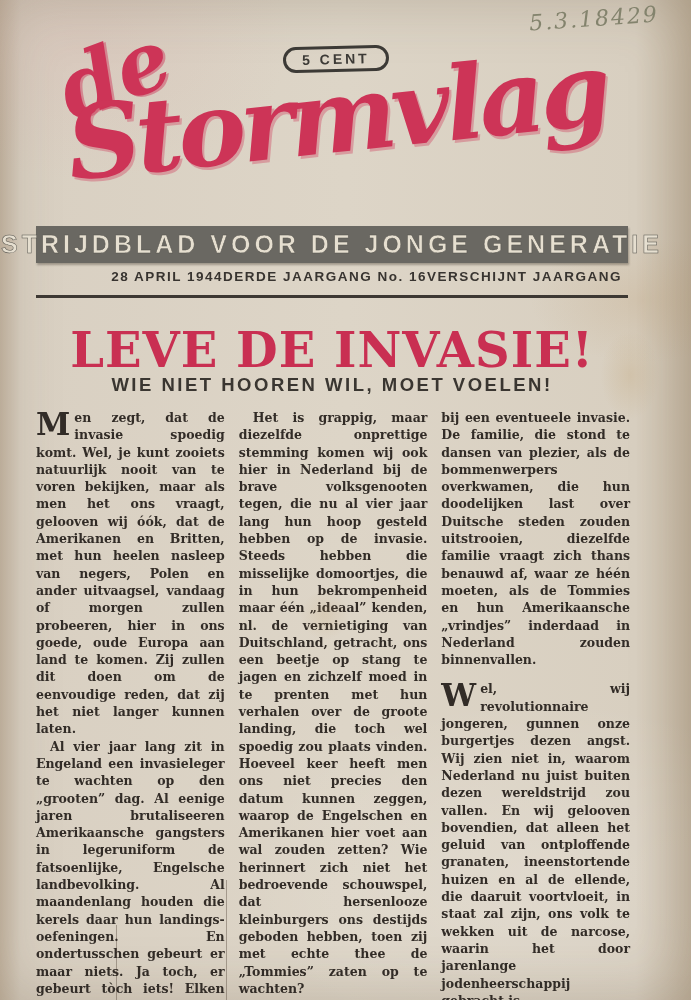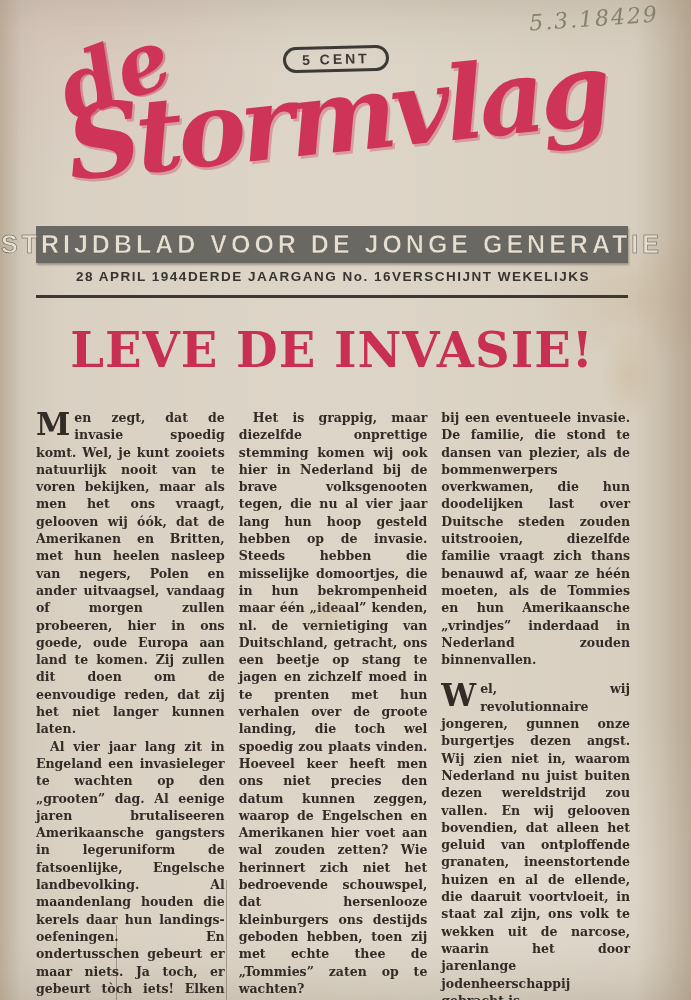--- a/index.html
+++ b/index.html
@@ -27,21 +27,21 @@
     text-shadow:2px 2px 0 rgba(205,52,87,.45);}
   .mast-title{position:absolute;left:38px;top:28px;font-size:102px;letter-spacing:-5px;
     transform:rotate(-6deg);white-space:nowrap;text-shadow:2px 3px 0 rgba(205,52,87,.35);}
 
   .banner{position:absolute;left:36px;top:226px;width:592px;height:37px;background:#6a6862;
     display:flex;align-items:center;justify-content:center;box-shadow:1px 2px 2px rgba(50,40,30,.35);}
   .banner span{font-size:25px;font-weight:bold;letter-spacing:4px;color:#e6dfd0;
     -webkit-text-stroke:.5px #55534d;white-space:nowrap;}
 
   .dateline{position:absolute;left:44px;top:269px;width:578px;display:flex;
-    justify-content:center;align-items:baseline;font-size:13.5px;font-weight:bold;
+    justify-content:flex-end;align-items:baseline;font-size:13.5px;font-weight:bold;
     letter-spacing:1.5px;color:#383430;}
   .rule{position:absolute;left:36px;top:295px;width:592px;height:3px;background:#3d3833;}
 
   .headline{position:absolute;left:36px;top:322px;width:592px;text-align:center;
     font-family:"DejaVu Serif",serif;font-weight:bold;font-size:48px;letter-spacing:1px;
     color:#c92f52;}
   .subheadline{position:absolute;left:36px;top:374px;width:592px;text-align:center;
     font-size:18.5px;font-weight:bold;letter-spacing:2.5px;color:#3a3631;}
 
   .columns{position:absolute;left:36px;top:409px;width:594px;display:flex;gap:14px;}
@@ -67,25 +67,26 @@
     <span class="mast-title">Stormvlag</span>
   </div>
 
   <div class="banner">
     <span>STRIJDBLAD VOOR DE JONGE GENERATIE</span>
   </div>
 
   <div class="dateline">
     <span>28 APRIL 1944</span>
     <span>DERDE JAARGANG No. 16</span>
-    <span>VERSCHIJNT WEKELIJKS</span>
+    <span>VERSCHIJNT JAARGANG</span>
   </div>
   <div class="rule"></div>
 
   <div class="headline">LEVE DE INVASIE!</div>
+  <div class="subheadline">WIE NIET HOOREN WIL, MOET VOELEN!</div>
 
   <div class="columns">
     <div class="col">
       <p class="first"><span class="dropcap">M</span><span>en zegt, dat de invasie spoedig komt. Wel, je kunt zooiets natuurlijk nooit van te voren bekijken, maar als men het ons vraagt, gelooven wij óók, dat de Amerikanen en Britten, met hun heelen nasleep van negers, Polen en ander uitvaagsel, vandaag of morgen zullen probeeren, hier in ons goede, oude Europa aan land te komen. Zij zullen dit doen om de eenvoudige reden, dat zij het niet langer kunnen laten.</span></p>
       <p><span>Al vier jaar lang zit in Engeland een invasieleger te wachten op den „grooten” dag. Al eenige jaren brutaliseeren Amerikaansche gangsters in legeruniform de fatsoenlijke, Engelsche landbevolking. Al maandenlang houden die kerels daar hun landings-oefeningen. En ondertusschen gebeurt er maar niets. Ja toch, er gebeurt tòch iets! Elken dag, dat de oorlog langer duurt, rukt de Rus verder op, iederen dag, dat Yankees en roodbaadjes langer op het Britsche eiland blijven zitten, plukken Amerikaansche kapitalisten en Russische bolsjewieken méér veeren uit het lichaam van de Britsche kip.</span></p>
 
     </div>
     <div class="col">
       <p><span>Het is grappig, maar diezelfde onprettige stemming komen wij ook hier in Nederland bij de brave volksgenooten tegen, die nu al vier jaar lang hun hoop gesteld hebben op de invasie. Steeds hebben die misselijke domoortjes, die in hun bekrompenheid maar één „ideaal” kenden, nl. de vernietiging van Duitschland, getracht, ons een beetje op stang te jagen en zichzelf moed in te prenten met hun verhalen over de groote landing, die toch wel spoedig zou plaats vinden. Hoeveel keer heeft men ons niet precies den datum kunnen zeggen, waarop de Engelschen en Amerikanen hier voet aan wal zouden zetten? Wie herinnert zich niet het bedroevende schouwspel, dat hersenlooze kleinburgers ons destijds geboden hebben, toen zij met echte thee de „Tommies” zaten op te wachten?</span></p>
       <p><span>Ja, de gedachte aan de komende invasie heeft heel wat burgermannetjes en -vrouwtjes moed en vreugde gegeven. Maar nu het puntje bij het paaltje komt, nu de invasie inderdáád voor de deur staat, is er van al dat vreugde-betoon geen spoor meer over. Nu het ernst gaat worden, is Jan de Burgerman plotseling wakker geschrokken uit zijn oranje-roes.</span></p>

